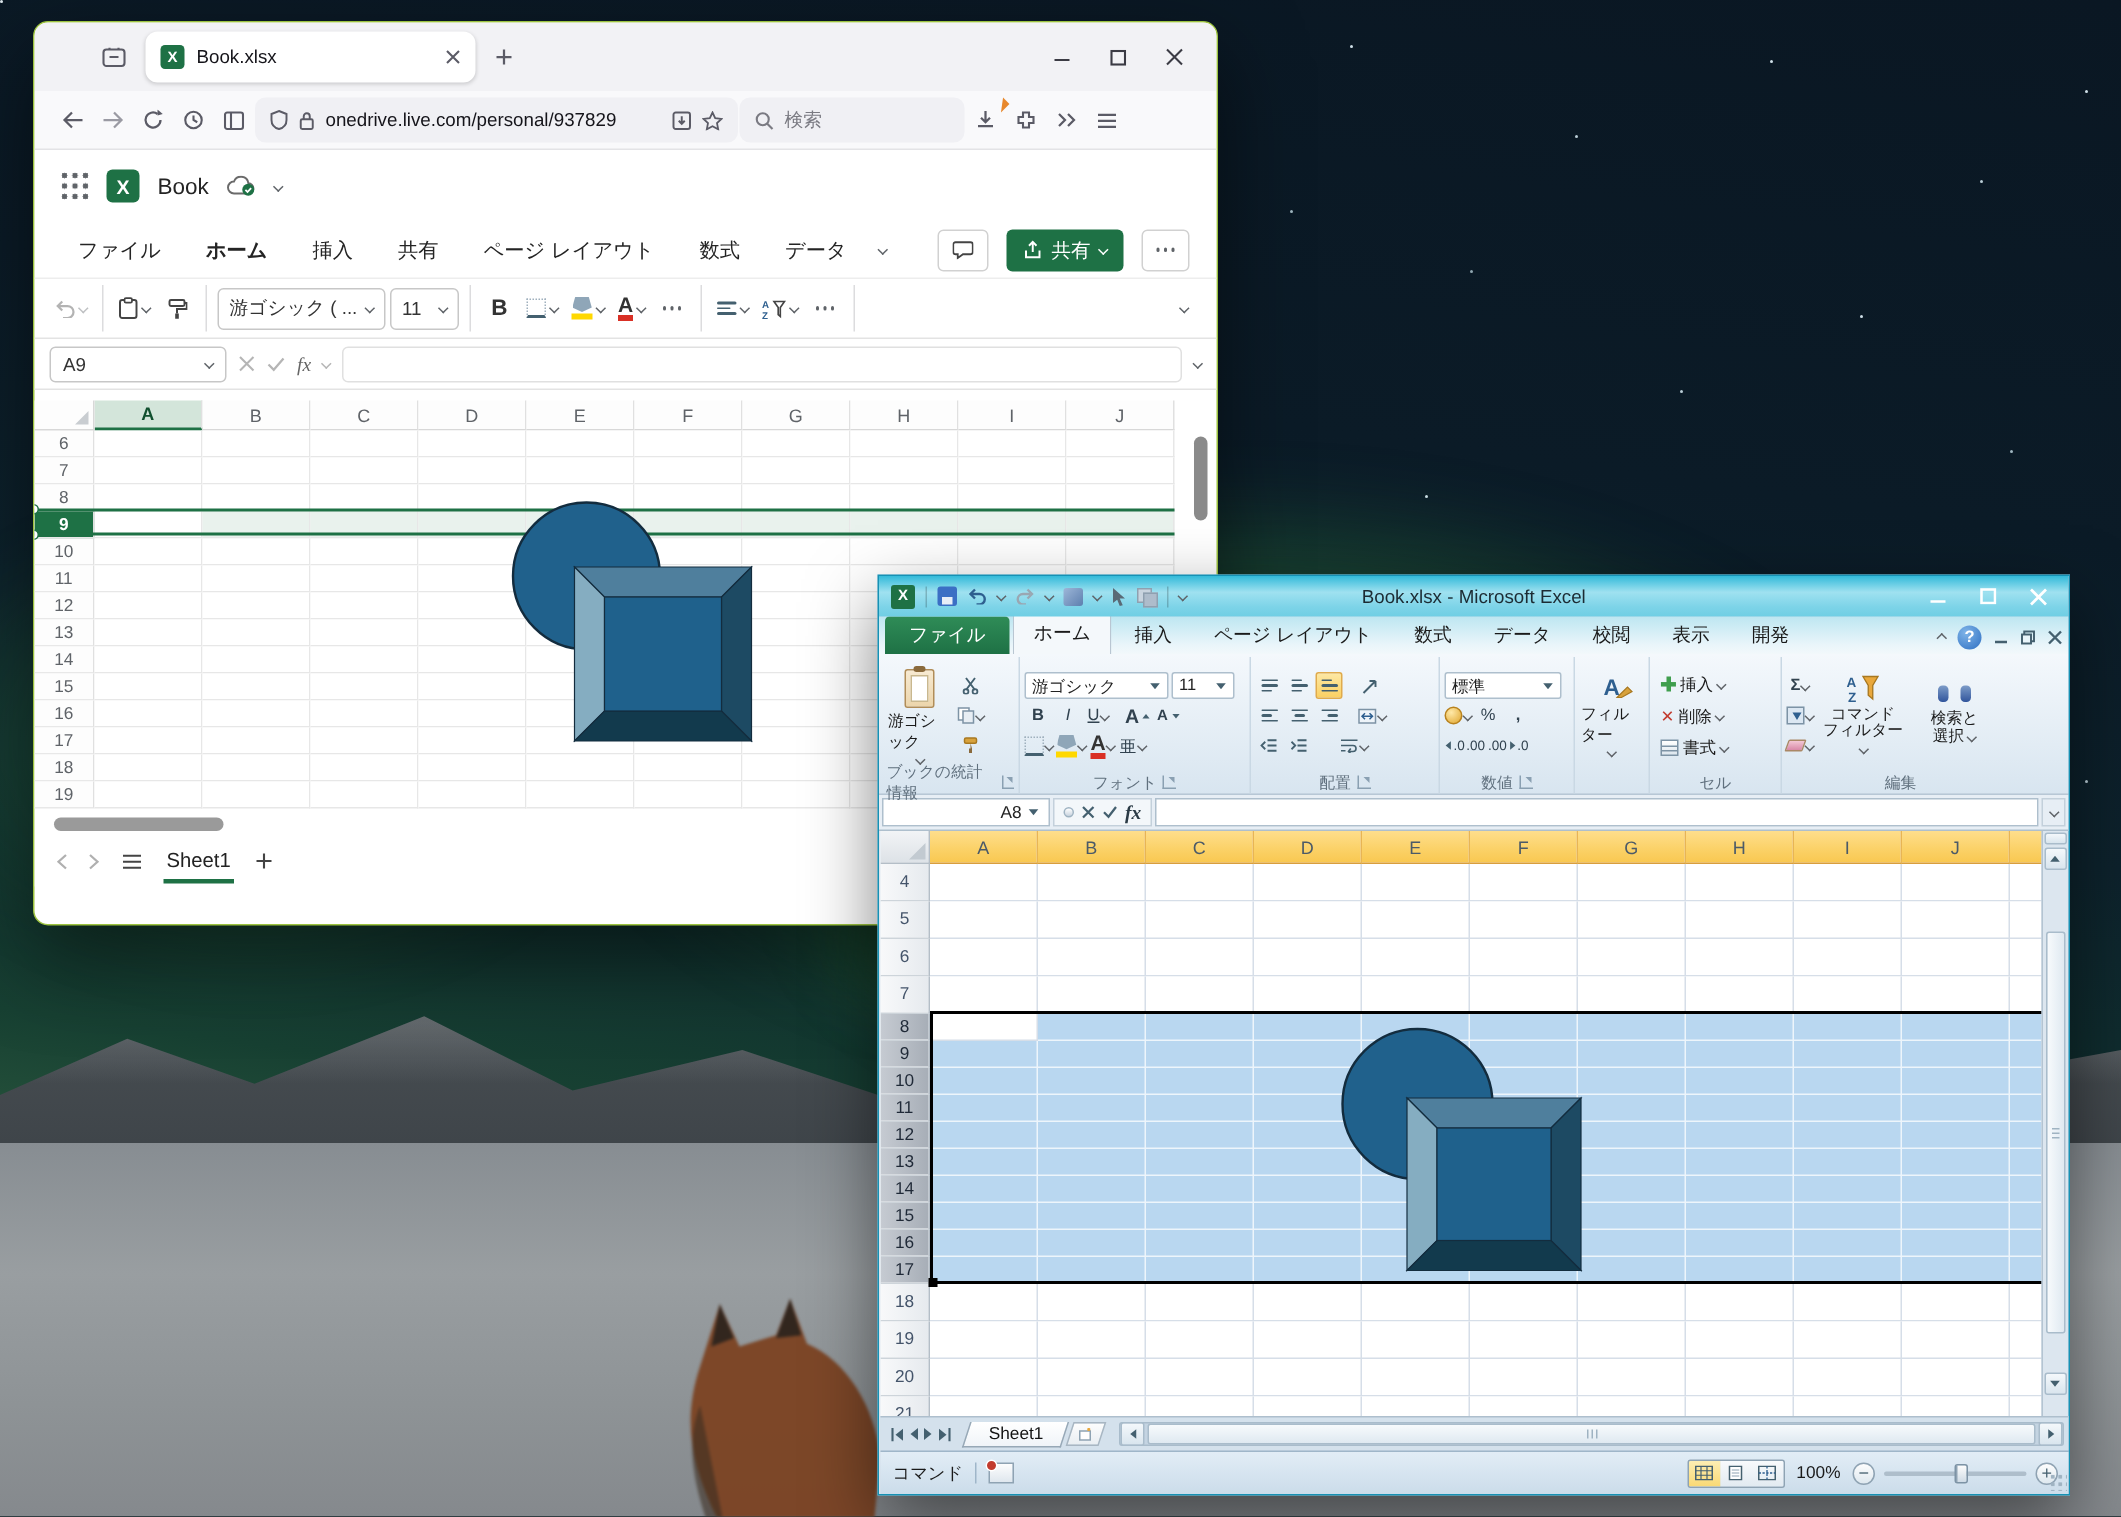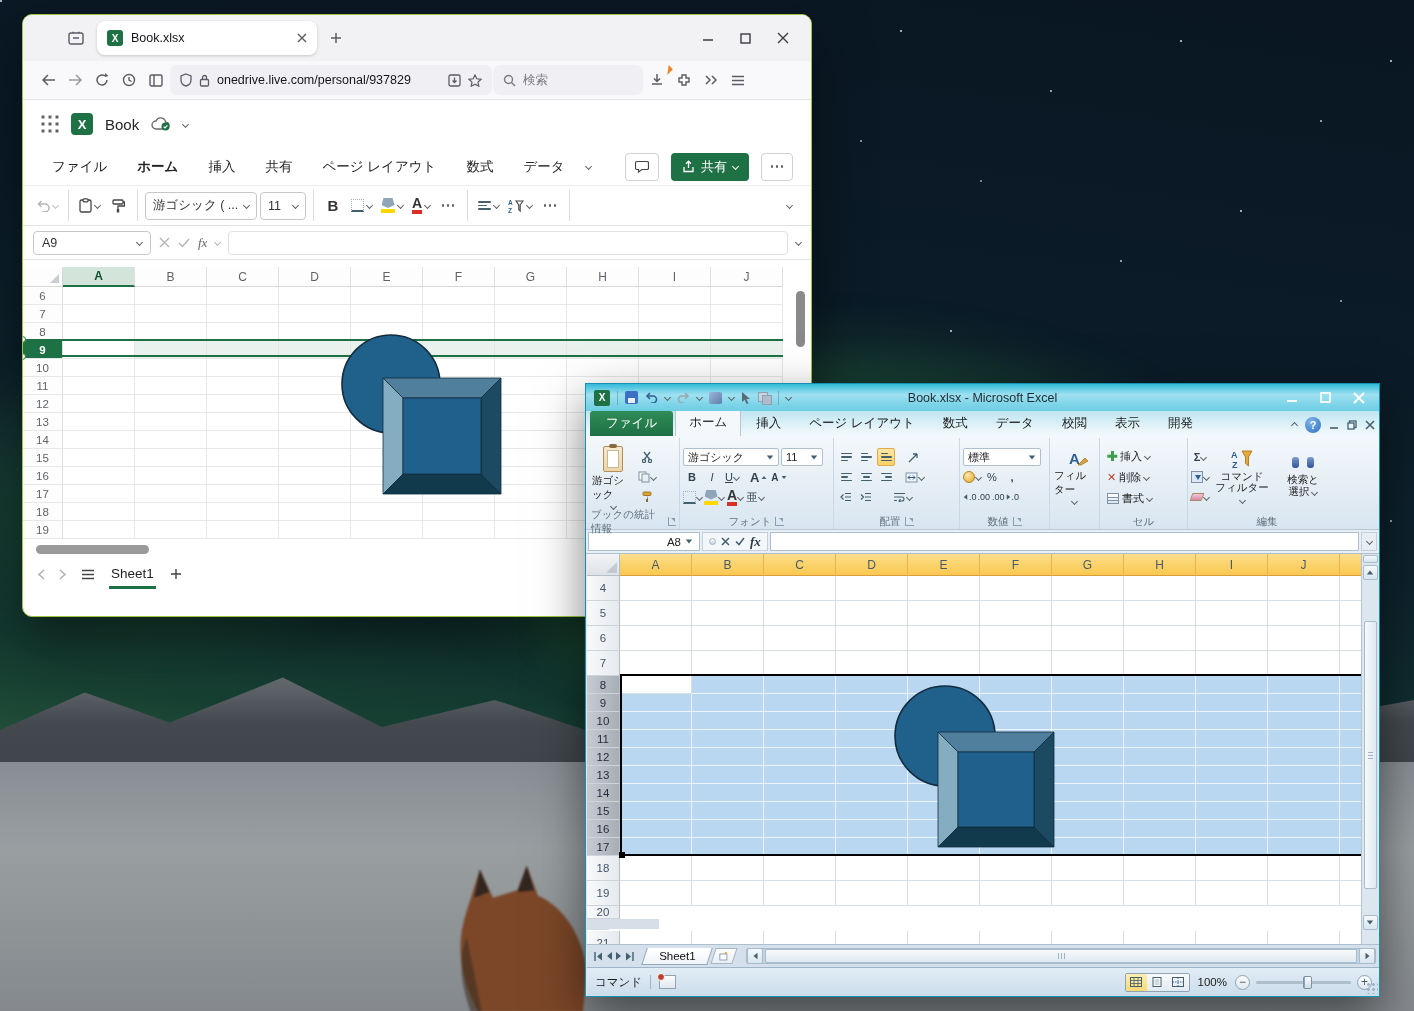--- a/index.html
+++ b/index.html
@@ -1353,21 +1353,21 @@
             <div class="xg-cell"></div>
             <div class="xg-cell"></div>
             <div class="xg-cell"></div>
             <div class="xg-cell"></div>
             <div class="xg-cell"></div>
             <div class="xg-cell"></div>
             <div class="xg-cell"></div>
             <div class="xg-cell"></div>
             <div class="xg-cell part"></div>
           </div>
-          <div class="xg-row" style="height: 25px; flex-direction: column;">
+          <div class="xg-row" style="height: 25px;">
             <div class="xg-rh">20</div>
             <div class="xg-cell"></div>
             <div class="xg-cell"></div>
             <div class="xg-cell"></div>
             <div class="xg-cell"></div>
             <div class="xg-cell"></div>
             <div class="xg-cell"></div>
             <div class="xg-cell"></div>
             <div class="xg-cell"></div>
             <div class="xg-cell"></div>

